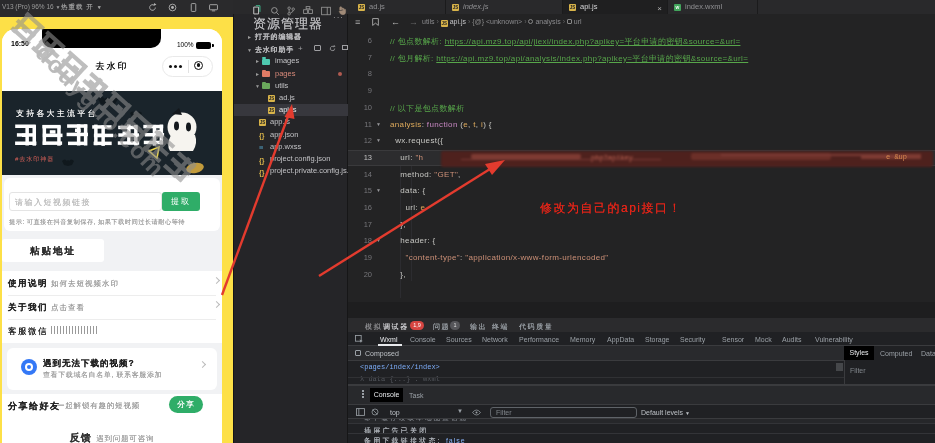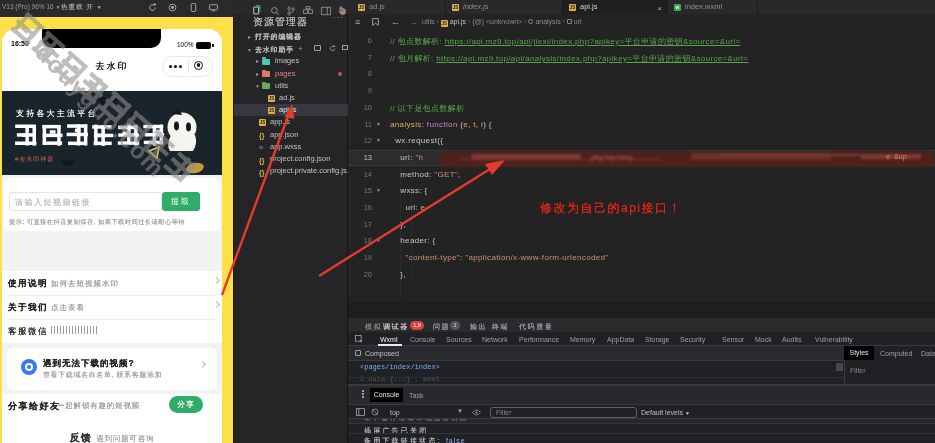--- a/index.html
+++ b/index.html
@@ -152,20 +152,21 @@
       <div class="abs" style="left:13px;top:64px;font-size:6px;color:#e0635a;letter-spacing:1px">#去水印神器</div>
     </div>
 
     <div class="abs" style="left:0;top:146px;width:220px;height:268px;background:#f1f2f4"></div>
     <div class="abs" style="left:2px;top:149px;width:216px;height:53px;background:#fff;border-radius:6px"></div>
     <div class="abs" style="left:7px;top:163px;width:153px;height:19px;border:1px solid #e4e4e4;border-radius:3px;background:#fff"></div>
     <div class="abs cjk" style="left:13px;top:168px;font-size:8px;color:#bdbdbd;letter-spacing:1.5px">请输入短视频链接</div>
     <div class="abs" style="left:160px;top:163px;width:38px;height:19px;background:#2fad68;border-radius:3px;color:#fff;font-size:8px;text-align:center;line-height:19px;letter-spacing:2px">提取</div>
     <div class="abs cjk" style="left:7px;top:189px;font-size:6.3px;color:#a2a2a2;letter-spacing:.4px">提示: 可直接在抖音复制保存, 如果下载时间过长请耐心等待</div>
 
+    <div class="abs cjk" style="left:0;top:210px;width:102px;height:23px;background:#fff;border-radius:3px;text-align:center;line-height:23px;font-size:9.5px;font-weight:bold;color:#2b2b2b;letter-spacing:2px">粘贴地址</div>
 
     <div class="abs" style="left:0;top:242px;width:220px;height:72px;background:#fff"></div>
     <div class="abs" style="left:6px;top:265.5px;width:208px;height:1px;background:#ededed"></div>
     <div class="abs" style="left:6px;top:289.5px;width:208px;height:1px;background:#ededed"></div>
     <div class="abs cjk" style="left:6px;top:249px;font-size:8.5px;font-weight:bold;color:#222;letter-spacing:1.5px">使用说明</div>
     <div class="abs cjk" style="left:49px;top:249.5px;font-size:7.5px;color:#9d9d9d;letter-spacing:1px">如何去短视频水印</div>
     <div class="abs cjk" style="left:6px;top:273px;font-size:8.5px;font-weight:bold;color:#222;letter-spacing:1.5px">关于我们</div>
     <div class="abs cjk" style="left:49px;top:273.5px;font-size:7.5px;color:#9d9d9d;letter-spacing:1px">点击查看</div>
     <div class="abs cjk" style="left:6px;top:297px;font-size:8.5px;font-weight:normal;color:#222;letter-spacing:1.5px">客服微信</div>
     <div class="abs" style="left:49px;top:297px;width:48px;height:8px;background:repeating-linear-gradient(90deg,#9a9a9a 0 1.5px,#fff 1.5px 3px)"></div>
@@ -276,21 +277,21 @@
               </g>
             </g>
           </g>
           <text x="0" y="0" transform="translate(34,54) rotate(46)" font-family="Liberation Sans" font-weight="bold" font-size="24" fill="#8a8a8a" letter-spacing="1.5">douyguo.com</text>
         </g>
       </svg>
     </div>
 
 <div class="abs" id="expl">
   <div class="abs" style="left:0;top:0;width:115px;height:14px;background:#29292b"></div>
-  <div class="abs cjk" style="left:19px;top:15px;font-size:10px;color:#b9b9bc;letter-spacing:1px">资源管理器</div>
+  <div class="abs cjk" style="left:19px;top:15px;font-size:13px;color:#b9b9bc;letter-spacing:1px">资源管理器</div>
   <div class="abs" style="left:99px;top:13px;font-size:8px;color:#9a9a9a;letter-spacing:1px">···</div>
   <div class="abs cjk" style="left:21px;top:32px;font-size:7px;font-weight:bold;color:#b4b4b7;letter-spacing:.8px">打开的编辑器</div>
   <div class="abs" style="left:13px;top:34px;color:#9a9a9a;font-size:5px">►</div>
   <div class="abs cjk" style="left:21px;top:44.5px;font-size:7px;font-weight:bold;color:#b4b4b7;letter-spacing:.8px">去水印助手</div>
   <div class="abs" style="left:13px;top:46.5px;color:#9a9a9a;font-size:5px">▼</div>
   <div class="abs" style="left:64px;top:44px;color:#9f9fa2;font-size:8px">+</div>
   <div class="abs" style="left:80px;top:45px;width:7px;height:5.5px;border:1px solid #9f9fa2;border-radius:1px"></div>
   <svg class="abs" style="left:95px;top:45px" width="7" height="7" viewBox="0 0 16 16">
         <path d="M13 8 a5 5 0 1 1 -2 -4" fill="none" stroke="#9f9fa2" stroke-width="1.8"></path>
         <path d="M11 0 l4 3 -5 2 z" fill="#9f9fa2"></path>
@@ -427,21 +428,21 @@
       <div class="abs" style="left:28px;top:107.2px;color:#97979b;font-size:5px">▼</div>
       <div class="abs" style="left:28px;top:157.3px;color:#97979b;font-size:5px">▼</div>
       <div class="abs" style="left:28px;top:207.4px;color:#97979b;font-size:5px">▼</div>
       <div class="code" style="top:6.0px;left:42px"><span class="cm">// 包点数解析: <span style="text-decoration:underline">https://api.mz9.top/api/jiexi/index.php?apikey=平台申请的密钥&amp;source=&amp;url=</span></span></div>
       <div class="code" style="top:22.7px;left:42px"><span class="cm">// 包月解析: <span style="text-decoration:underline">https://api.mz9.top/api/analysis/index.php?apikey=平台申请的密钥&amp;source=&amp;url=</span></span></div>
       <div class="code" style="top:72.8px;left:42px"><span class="cm">// 以下是包点数解析</span></div>
       <div class="code" style="top:89.5px;left:42px"><span class="prop">analysis</span><span class="pw">: </span><span class="kw">function</span><span class="pw"> (</span><span class="prop">e</span><span class="pw">, </span><span class="prop">t</span><span class="pw">, </span><span class="prop">i</span><span class="pw">) {</span></div>
       <div class="code" style="top:106.2px;left:42px"><span class="pw">  wx.request({</span></div>
       <div class="code" style="top:122.9px;left:42px"><span class="pw">    url: </span><span class="str">"h</span></div>
       <div class="code" style="top:139.6px;left:42px"><span class="pw">    method: </span><span class="str">"GET"</span><span class="pw">,</span></div>
-      <div class="code" style="top:156.3px;left:42px"><span class="pw">    wxss: {</span></div>
+      <div class="code" style="top:156.3px;left:42px"><span class="pw">    data: {</span></div>
       <div class="code" style="top:173.0px;left:42px"><span class="pw">      url: </span><span class="prop">e</span></div>
       <div class="code" style="top:189.7px;left:42px"><span class="pw">    },</span></div>
       <div class="code" style="top:206.4px;left:42px"><span class="pw">    header: {</span></div>
       <div class="code" style="top:223.1px;left:42px"><span class="pw">      </span><span class="str">"content-type"</span><span class="pw">: </span><span class="str">"application/x-www-form-urlencoded"</span></div>
       <div class="code" style="top:239.8px;left:42px"><span class="pw">    },</span></div>
       <div class="abs" style="left:93px;top:120.9px;width:492px;height:16px;background:#4e211d;filter:blur(1px);border-radius:2px;overflow:hidden">
         <span style="position:absolute;left:150px;top:3.5px;font:7px 'Liberation Mono';color:#c96a58">php?apikey</span>
         <span style="position:absolute;left:30px;top:3.5px;width:110px;height:5px;background:#7d3a32;border-radius:2px"></span>
         <span style="position:absolute;left:250px;top:2px;width:140px;height:7px;background:#6b2f28;border-radius:2px"></span>
         <span style="position:absolute;left:420px;top:3px;width:60px;height:5px;background:#7d3a32"></span>

